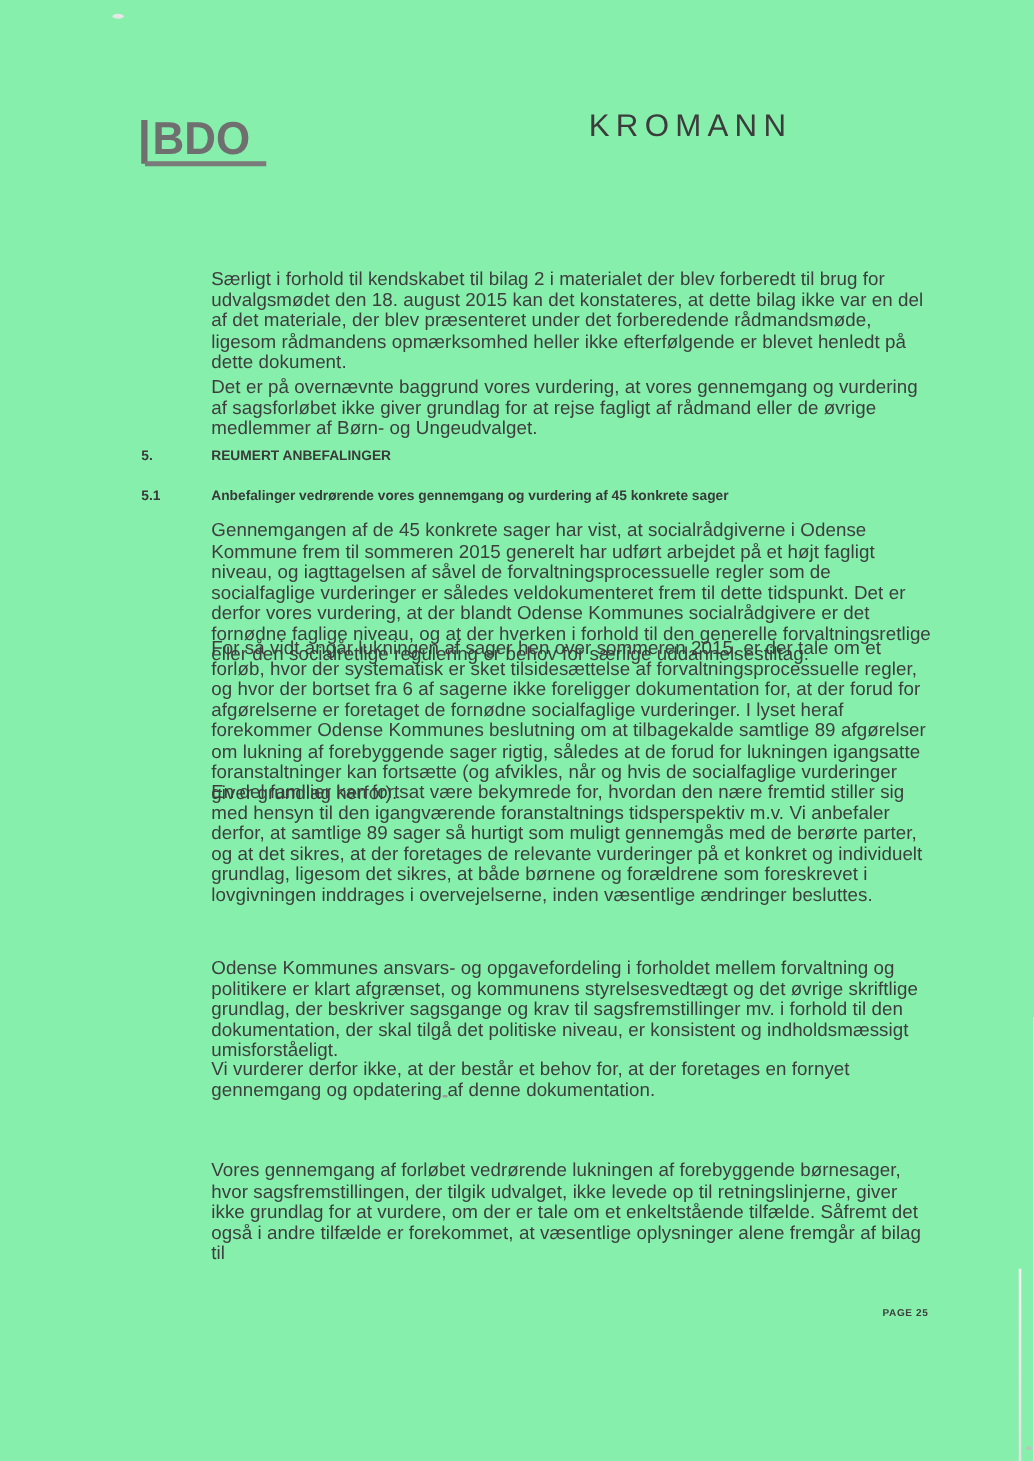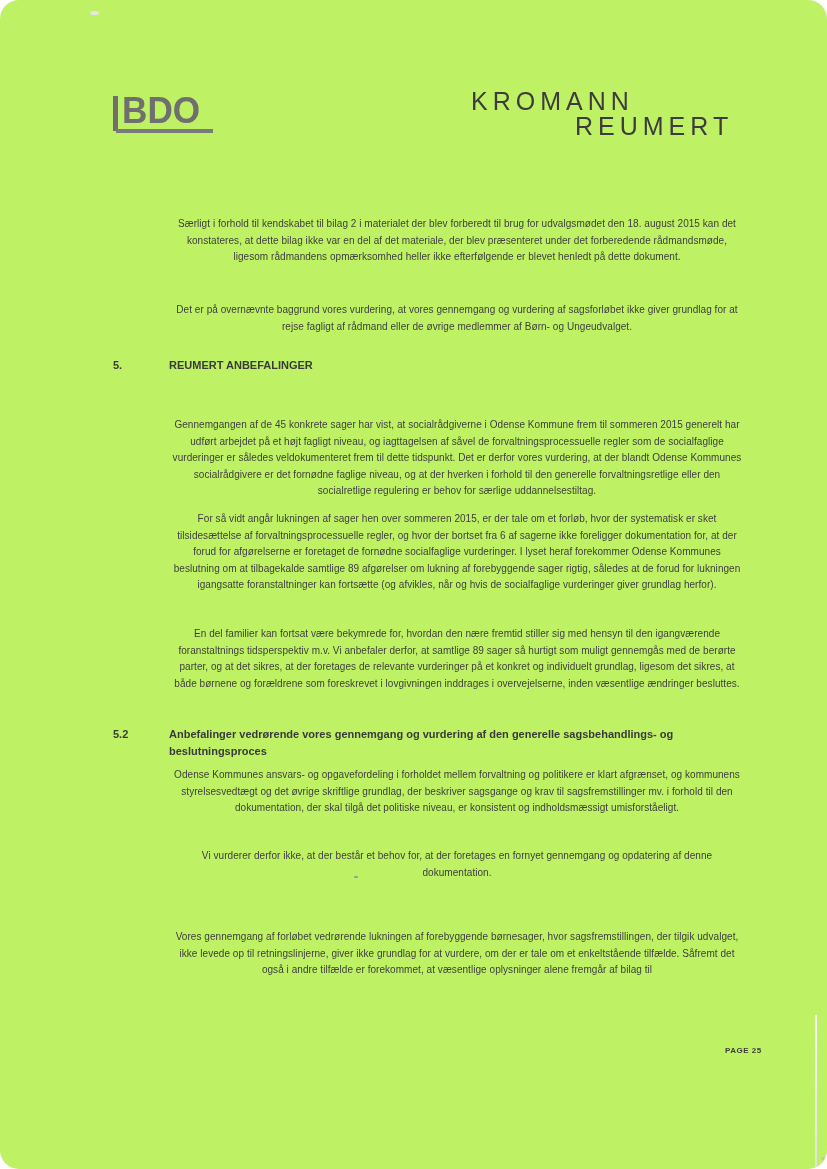--- a/index.html
+++ b/index.html
@@ -1,25 +1,24 @@
 <!DOCTYPE html>
 <html lang="da"><head>
 <meta charset="utf-8">
 <style>
   html, body { margin: 0; padding: 0; background: #ffffff; }
 
   .page {
     position: relative;
     width: 827px;
     height: 1169px;
-    background: #bef264;
+    background: #86efac;
     overflow: hidden;
     font-family: "Liberation Sans", "DejaVu Sans", sans-serif;
     color: #3e3e3e;
-    border-radius: 19px;
   }
 
   
   .bdo { position: absolute; left: 113px; top: 92px; width: 110px; height: 44px; }
   .bdo-bar { position: absolute; left: 0; top: 4px; width: 5px; height: 35px; background: #6f6f6f; }
   .bdo-text {
     position: absolute; left: 9px; top: 0;
     font-size: 37px; font-weight: bold; line-height: 1;
     color: #6f6f6f; letter-spacing: 0px;
     transform: scaleX(0.95); transform-origin: left top;
@@ -32,35 +31,35 @@
     font-size: 25px; line-height: 1.05;
     color: #3c3c3c; letter-spacing: 5px;
     font-weight: 400; white-space: nowrap;
   }
   .kr1 { left: 471px; top: 88px; }
   .kr2 { left: 575px; top: 113px; }
 
   
   .para {
     position: absolute; left: 169px; width: 576px; margin: 0;
-    font-size: 10px; line-height: 16.5px; letter-spacing: 0.05px;
-    text-align: center; color: #3e3e3e;
+    font-size: 15px; line-height: 16.5px; letter-spacing: 0.05px;
+    text-align: left; color: #3e3e3e;
   }
   .heading {
     position: absolute; left: 113px; width: 633px; box-sizing: border-box;
     padding-left: 56px; margin: 0;
     font-size: 11px; font-weight: bold; line-height: 16.5px;
     color: #3a3a3a;
   }
   .heading .num { position: absolute; left: 0; top: 0; }
 
   
   .page-footer {
     position: absolute; left: 706px; top: 1046px;
-    font-size: 8px; font-weight: bold; letter-spacing: 0.5px; color: #3e3e3e; margin-left: 19px;
+    font-size: 8px; font-weight: bold; letter-spacing: 0.5px; color: #3e3e3e;
   }
 
   
   .scanline-right {
     position: absolute; left: 815px; top: 1015px; width: 2px; height: 154px;
     background: linear-gradient(to bottom, #f7f7f7, #e1e1e1);
   }
   .speck-bottom-right { position: absolute; left: 821px; top: 1157px; width: 4px; height: 3px; background: #c0c0c0; border-radius: 50%; }
   .smudge-top-left { position: absolute; left: 90px; top: 11px; width: 9px; height: 4px; background: #e6e6e6; border-radius: 50%; }
   .stray-dot { position: absolute; left: 354px; top: 876px; width: 4px; height: 2px; background: #9a9a9a; border-radius: 1px; }
@@ -70,38 +69,37 @@
 
 <div class="page">
 
   <div class="bdo">
     <span class="bdo-bar"></span>
     <span class="bdo-text">BDO</span>
     <span class="bdo-underline"></span>
   </div>
 
   <div class="kr kr1">KROMANN</div>
-  <div class="kr kr2">REUMERT</div>
 
   <p class="para" style="top:216px">Særligt i forhold til kendskabet til bilag 2 i materialet der blev forberedt til brug for udvalgsmødet den 18. august 2015 kan det konstateres, at dette bilag ikke var en del af det materiale, der blev præsenteret under det forberedende rådmandsmøde, ligesom rådmandens opmærksomhed heller ikke efterfølgende er blevet henledt på dette dokument.</p>
   <p class="para" style="top:302px">Det er på overnævnte baggrund vores vurdering, at vores gennemgang og vurdering af sagsforløbet ikke giver grundlag for at rejse fagligt af rådmand eller de øvrige medlemmer af Børn- og Ungeudvalget.</p>
 
   <div class="heading" style="top:357px">
     <span class="num">5.</span>
     <span>REUMERT ANBEFALINGER</span>
   </div>
 
+  <div class="heading" style="top:389px">
+    <span class="num">5.1</span>
+    <span>Anbefalinger vedrørende vores gennemgang og vurdering af 45 konkrete sager</span>
+  </div>
   <p class="para" style="top:417px">Gennemgangen af de 45 konkrete sager har vist, at socialrådgiverne i Odense Kommune frem til sommeren 2015 generelt har udført arbejdet på et højt fagligt niveau, og iagttagelsen af såvel de forvaltningsprocessuelle regler som de socialfaglige vurderinger er således veldokumenteret frem til dette tidspunkt. Det er derfor vores vurdering, at der blandt Odense Kommunes socialrådgivere er det fornødne faglige niveau, og at der hverken i forhold til den generelle forvaltningsretlige eller den socialretlige regulering er behov for særlige uddannelsestiltag.</p>
   <p class="para" style="top:511px">For så vidt angår lukningen af sager hen over sommeren 2015, er der tale om et forløb, hvor der systematisk er sket tilsidesættelse af forvaltningsprocessuelle regler, og hvor der bortset fra 6 af sagerne ikke foreligger dokumentation for, at der forud for afgørelserne er foretaget de fornødne socialfaglige vurderinger. I lyset heraf forekommer Odense Kommunes beslutning om at tilbagekalde samtlige 89 afgørelser om lukning af forebyggende sager rigtig, således at de forud for lukningen igangsatte foranstaltninger kan fortsætte (og afvikles, når og hvis de socialfaglige vurderinger giver grundlag herfor).</p>
   <p class="para" style="top:626px">En del familier kan fortsat være bekymrede for, hvordan den nære fremtid stiller sig med hensyn til den igangværende foranstaltnings tidsperspektiv m.v. Vi anbefaler derfor, at samtlige 89 sager så hurtigt som muligt gennemgås med de berørte parter, og at det sikres, at der foretages de relevante vurderinger på et konkret og individuelt grundlag, ligesom det sikres, at både børnene og forældrene som foreskrevet i lovgivningen inddrages i overvejelserne, inden væsentlige ændringer besluttes.</p>
 
-  <div class="heading" style="top:726px">
-    <span class="num">5.2</span>
-    <span>Anbefalinger vedrørende vores gennemgang og vurdering af den generelle sagsbehandlings- og beslutningsproces</span>
-  </div>
   <p class="para" style="top:848px">Vi vurderer derfor ikke, at der består et behov for, at der foretages en fornyet gennemgang og opdatering af denne dokumentation.</p>
   <p class="para" style="top:767px">Odense Kommunes ansvars- og opgavefordeling i forholdet mellem forvaltning og politikere er klart afgrænset, og kommunens styrelsesvedtægt og det øvrige skriftlige grundlag, der beskriver sagsgange og krav til sagsfremstillinger mv. i forhold til den dokumentation, der skal tilgå det politiske niveau, er konsistent og indholdsmæssigt umisforståeligt.</p>
   <p class="para" style="top:929px">Vores gennemgang af forløbet vedrørende lukningen af forebyggende børnesager, hvor sagsfremstillingen, der tilgik udvalget, ikke levede op til retningslinjerne, giver ikke grundlag for at vurdere, om der er tale om et enkeltstående tilfælde. Såfremt det også i andre tilfælde er forekommet, at væsentlige oplysninger alene fremgår af bilag til</p>
 
   <div class="page-footer">PAGE 25</div>
 
   <div class="scanline-right"></div>
   <div class="speck-bottom-right"></div>
   <div class="smudge-top-left"></div>
   <div class="stray-dot"></div>

